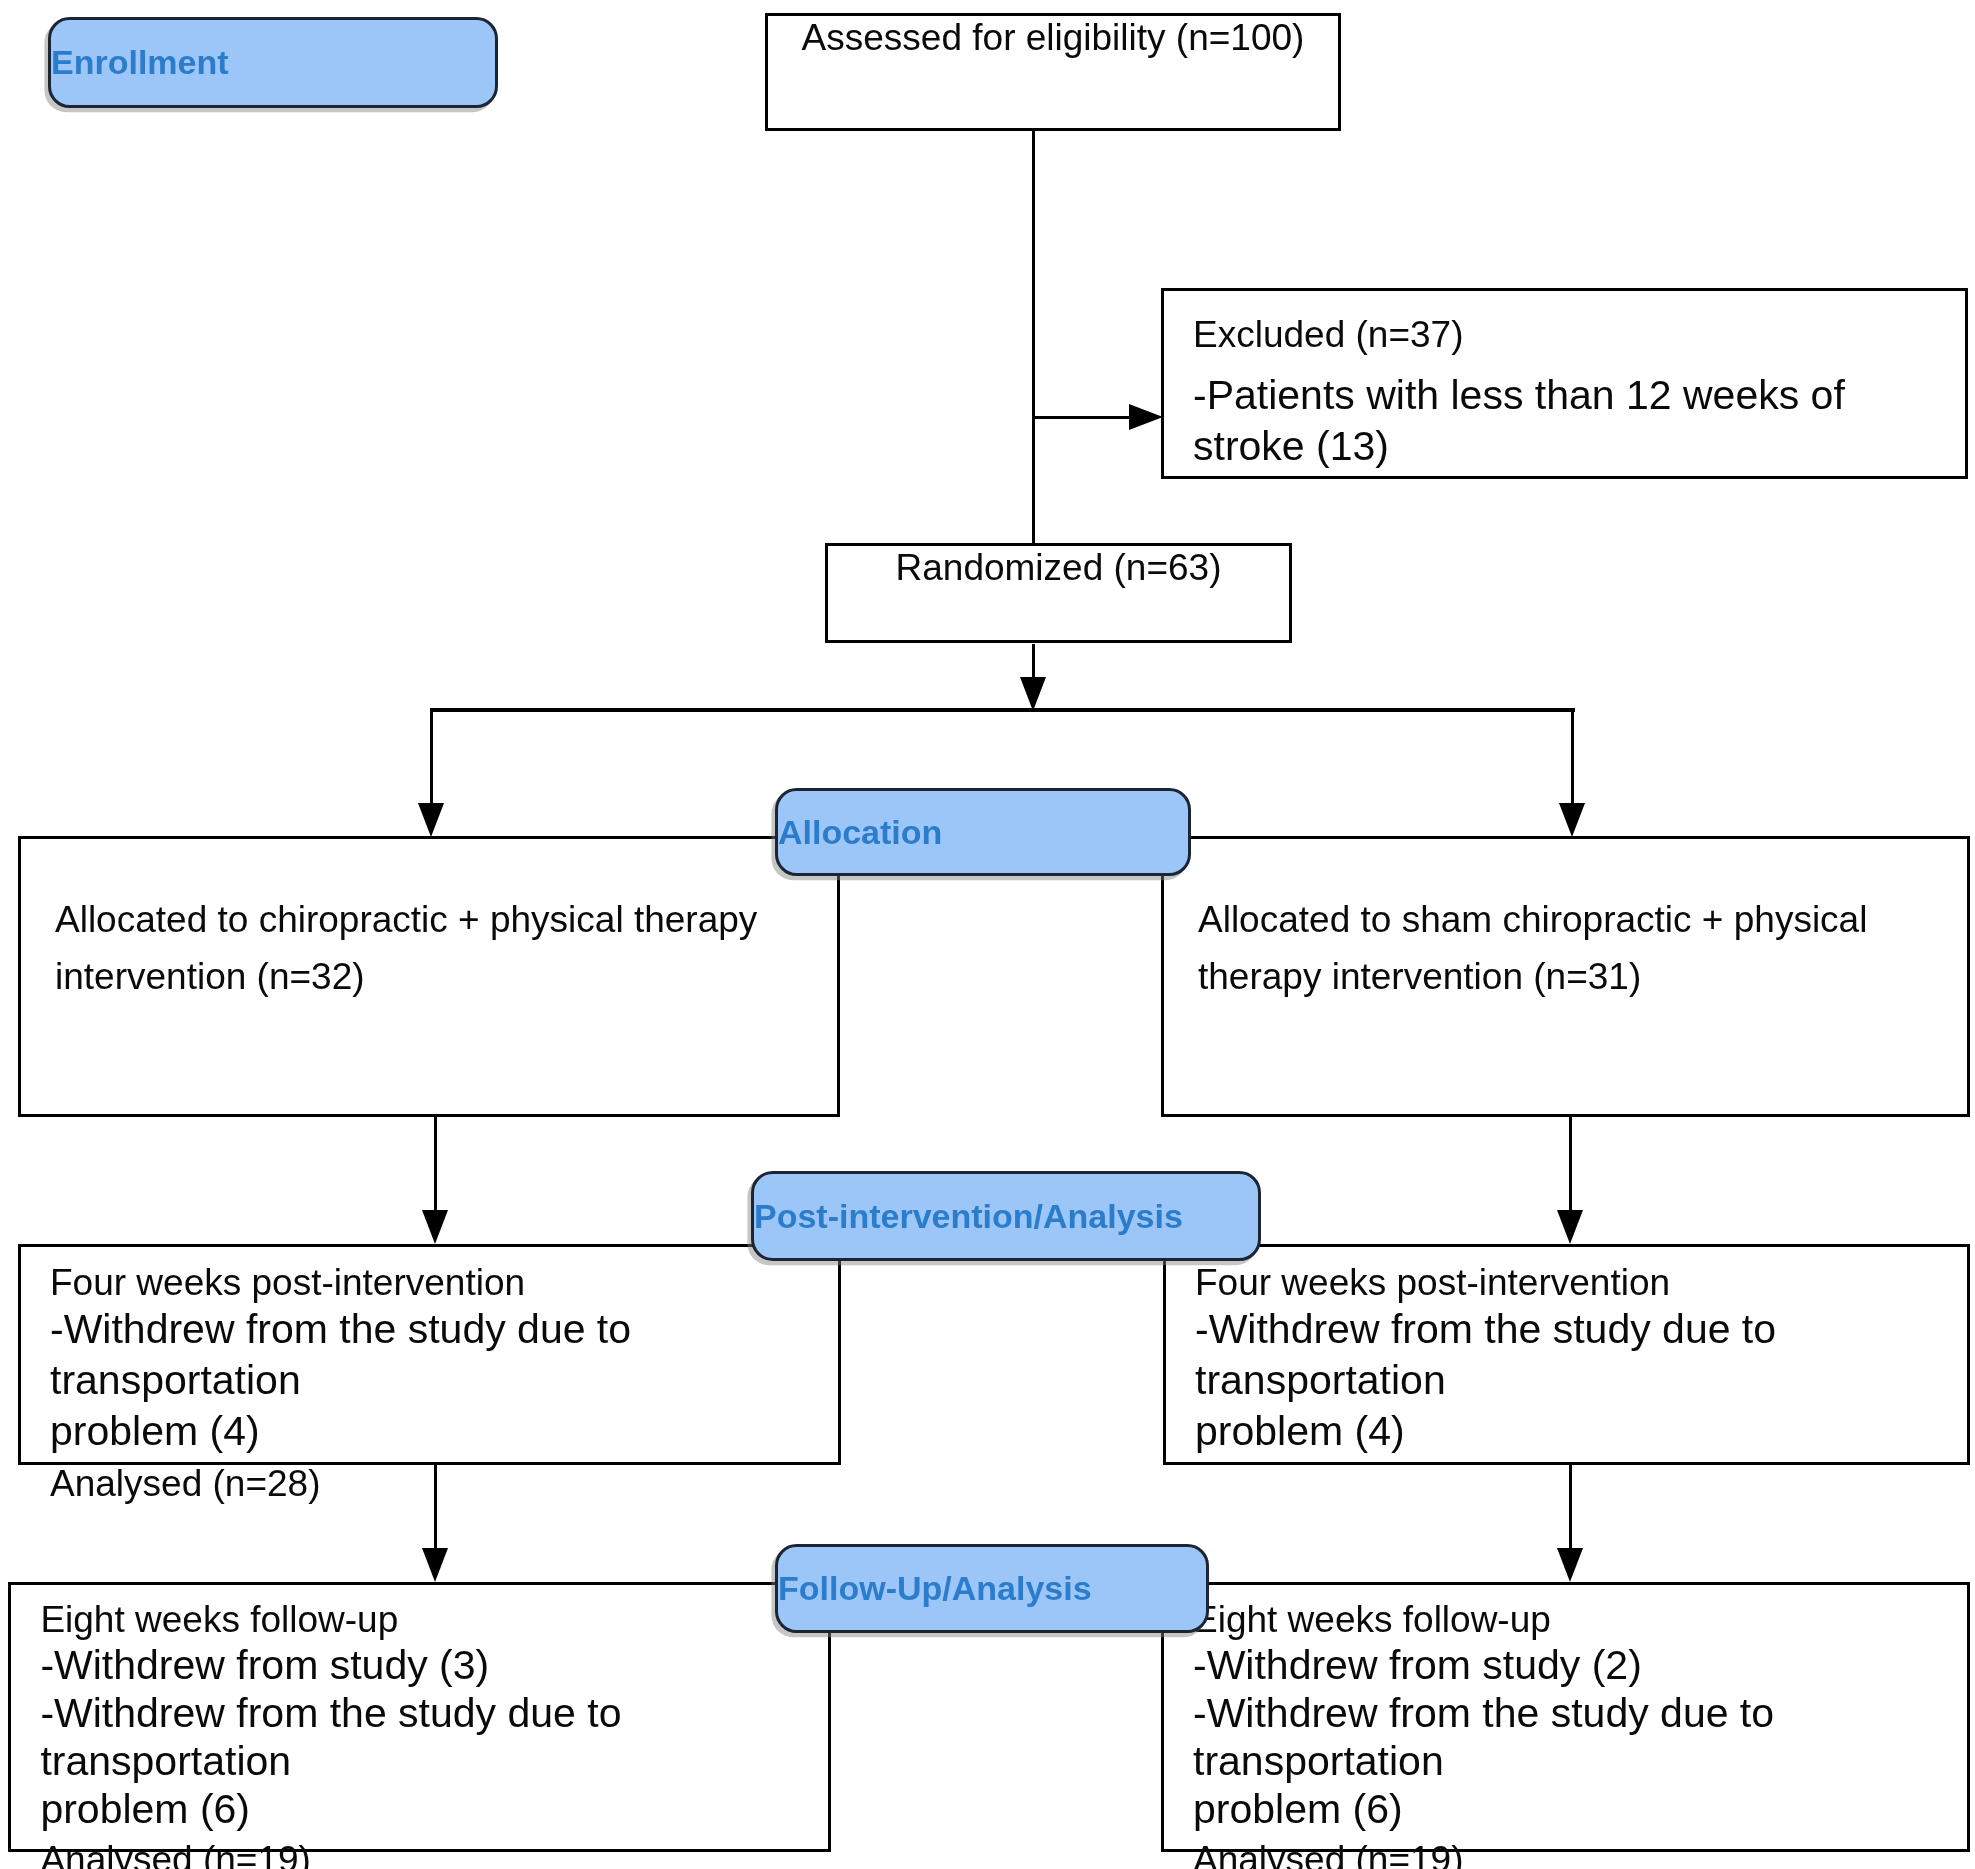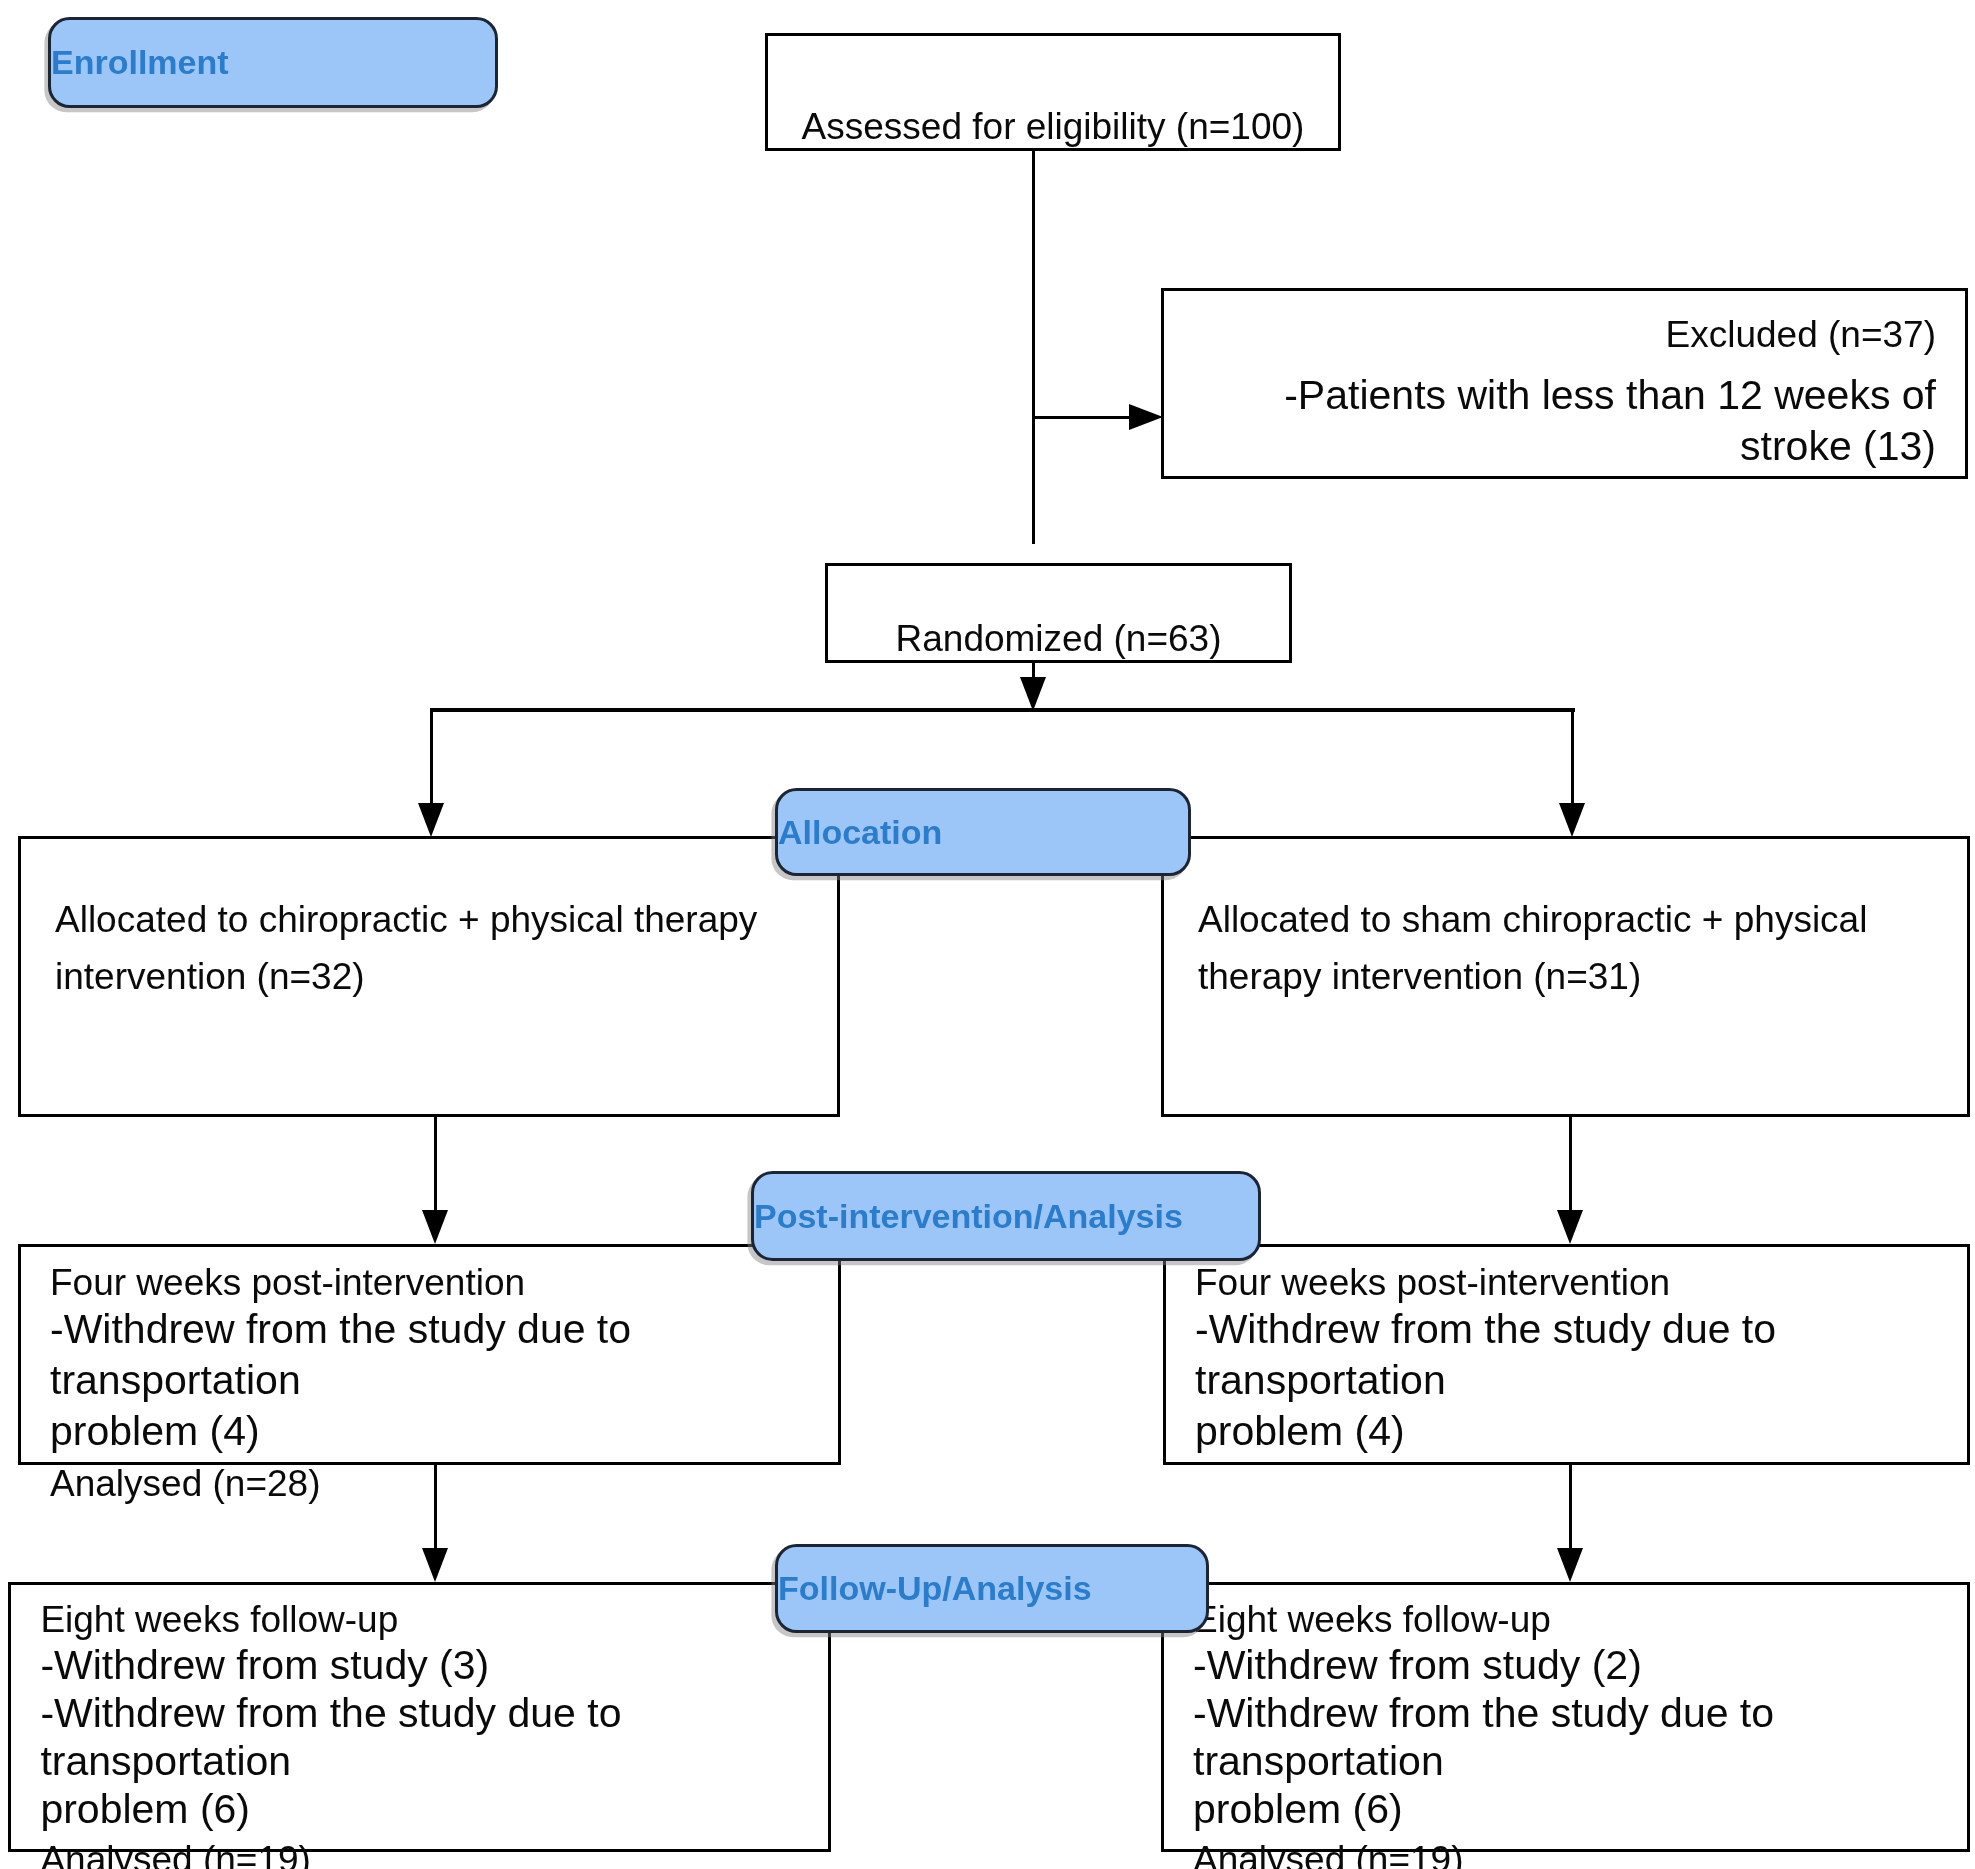--- a/index.html
+++ b/index.html
@@ -20,24 +20,23 @@
   
   .fbox {
     position: absolute;
     background: #ffffff;
     border: 3.6px solid #000000;
     box-sizing: border-box;
     z-index: 2;
   }
   .fbox.center {
     display: flex;
-    align-items: flex-end;
+    align-items: flex-start;
     justify-content: center;
     text-align: center;
-    margin-top: 20px;
   }
   .t-big   { font-size: 37px; line-height: 43px; }
   .t-small { font-size: 41px; line-height: 51px; }
 
   
   .badge {
     position: absolute;
     background: #9DC6F8;
     border: 3px solid #1c2533;
     border-radius: 21.7px;
@@ -67,21 +66,21 @@
     border-left: 34px solid #000000;
   }
 
   
   #badge-enrollment { left: 48px;   top: 17px;   width: 450px; height: 91px; }
   #badge-allocation { left: 775px; top: 788px; width: 416px; height: 88px; }
   #badge-post       { left: 751px; top: 1171px; width: 510px; height: 90px; }
   #badge-follow     { left: 775px; top: 1544px; width: 434px; height: 89px; }
 
   #box-assessed    { left: 765px; top: 13.2px;   width: 576px;  height: 118px; }
-  #box-excluded    { left: 1161px; top: 288px;  width: 807px; height: 191px; padding: 21.7px 29px; text-align: right; }
+  #box-excluded    { left: 1161px; top: 288px;  width: 807px; height: 191px; padding: 21.7px 29px; }
   #box-randomized  { left: 825px; top: 543px;  width: 467px;  height: 100px; }
   #box-alloc-left  { left: 18px;   top: 836px; width: 822px; height: 281px; padding: 52px 26px 0 34px; }
   #box-alloc-right { left: 1161px; top: 836px; width: 809px; height: 281px; padding: 52px 34px 16px 34px; }
   #box-post-left   { left: 18px;   top: 1244px; width: 823px; height: 221px; padding: 14.4px 29px; }
   #box-post-right  { left: 1163px; top: 1244px; width: 807px; height: 221px; padding: 14.4px 29px; }
   #box-follow-left { left: 8.4px;   top: 1582px; width: 823px; height: 270px; padding: 13.2px 29px; }
   #box-follow-right{ left: 1161px; top: 1582px; width: 809px; height: 270px; padding: 13.2px 29px; }
 
   #box-excluded .title    { margin-bottom: 14.4px; }
   .alloc-text             { font-size: 37px; line-height: 57px; }

